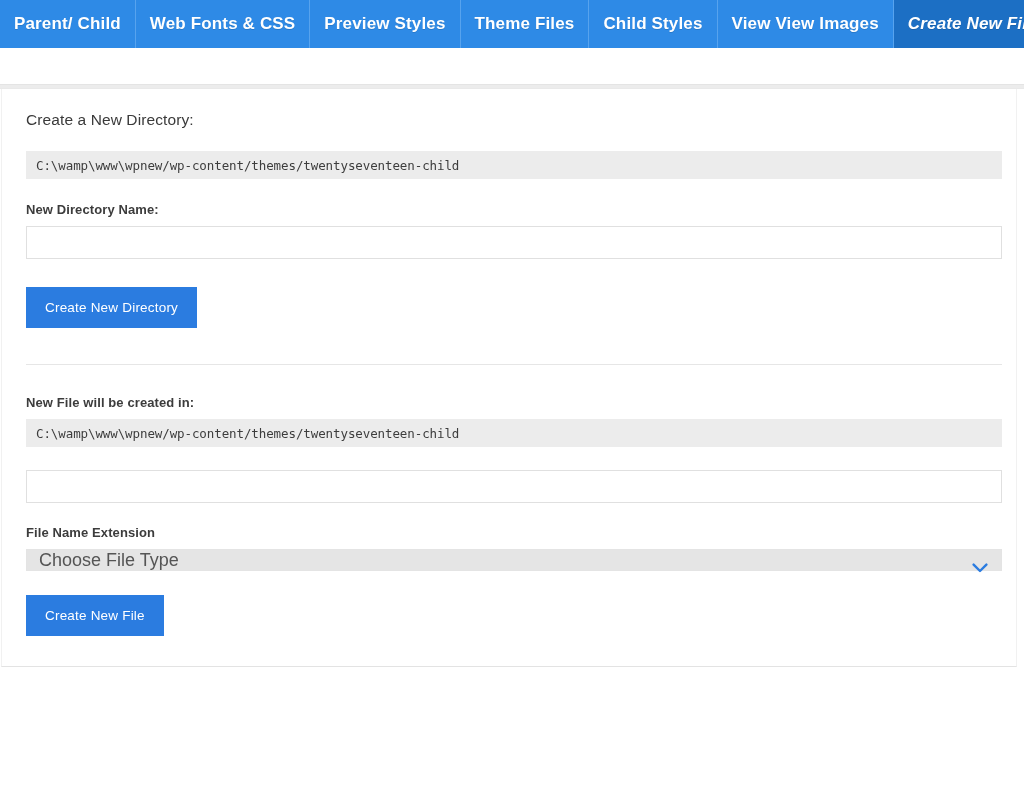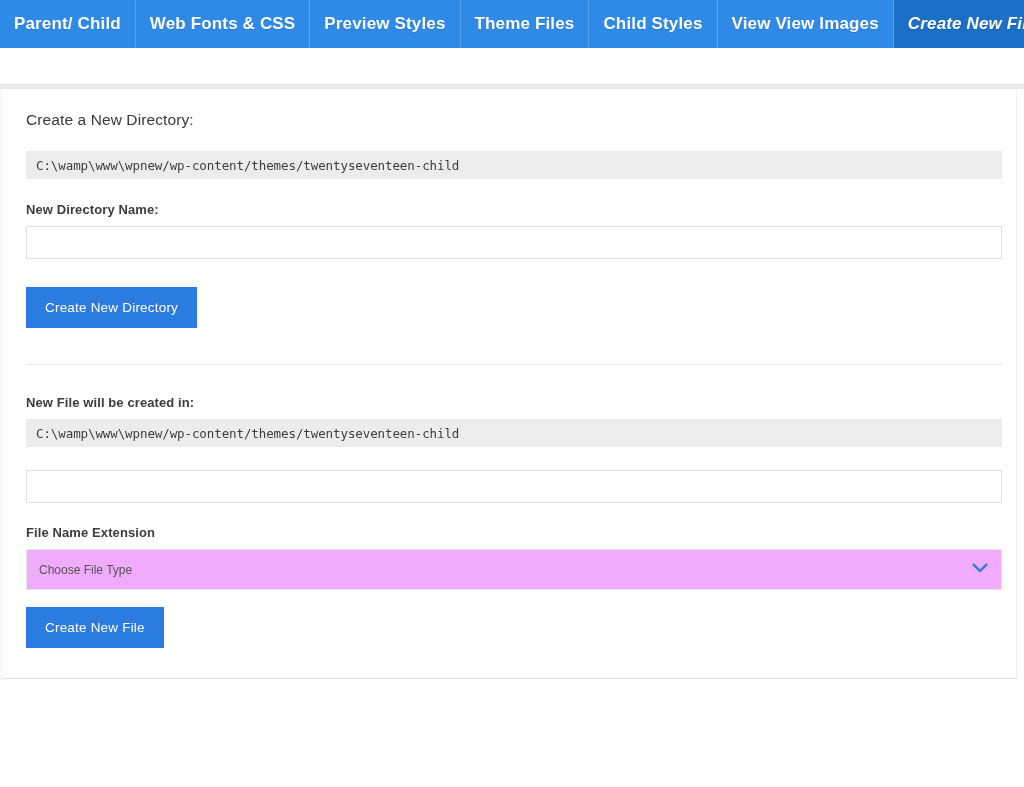--- a/index.html
+++ b/index.html
@@ -119,45 +119,45 @@
     color: #ffffff;
     border: none;
     border-radius: 0;
     font-family: "Liberation Sans", sans-serif;
     font-size: 13.5px;
     letter-spacing: 0.2px;
     cursor: pointer;
     padding: 0 19px;
   }
   .btn-dir { margin-top: 28px; }
-  .btn-file { margin-top: 20px; }
+  .btn-file { margin-top: 8px; }
 
   .divider {
     width: 976px;
     height: 1px;
     background: #e6e6e6;
     margin: 36px 0 30px 0;
   }
 
   
   .select-wrap {
     position: relative;
     width: 976px;
     height: 38px;
     margin-top: 2px;
   }
   .select-box {
     width: 976px;
-    height: 41px;
-    background: #f0abfc;
+    height: 22px;
+    background: #e5e5e5;
     border: 1px solid #e4e4e4;
     display: flex;
     align-items: center;
     padding: 0 12px;
-    font-size: 12px;
+    font-size: 18px;
     color: #555555;
     cursor: pointer;
   }
   .select-chevron {
     position: absolute;
     right: 14px;
     top: 0;
     height: 38px;
     display: flex;
     align-items: center;

